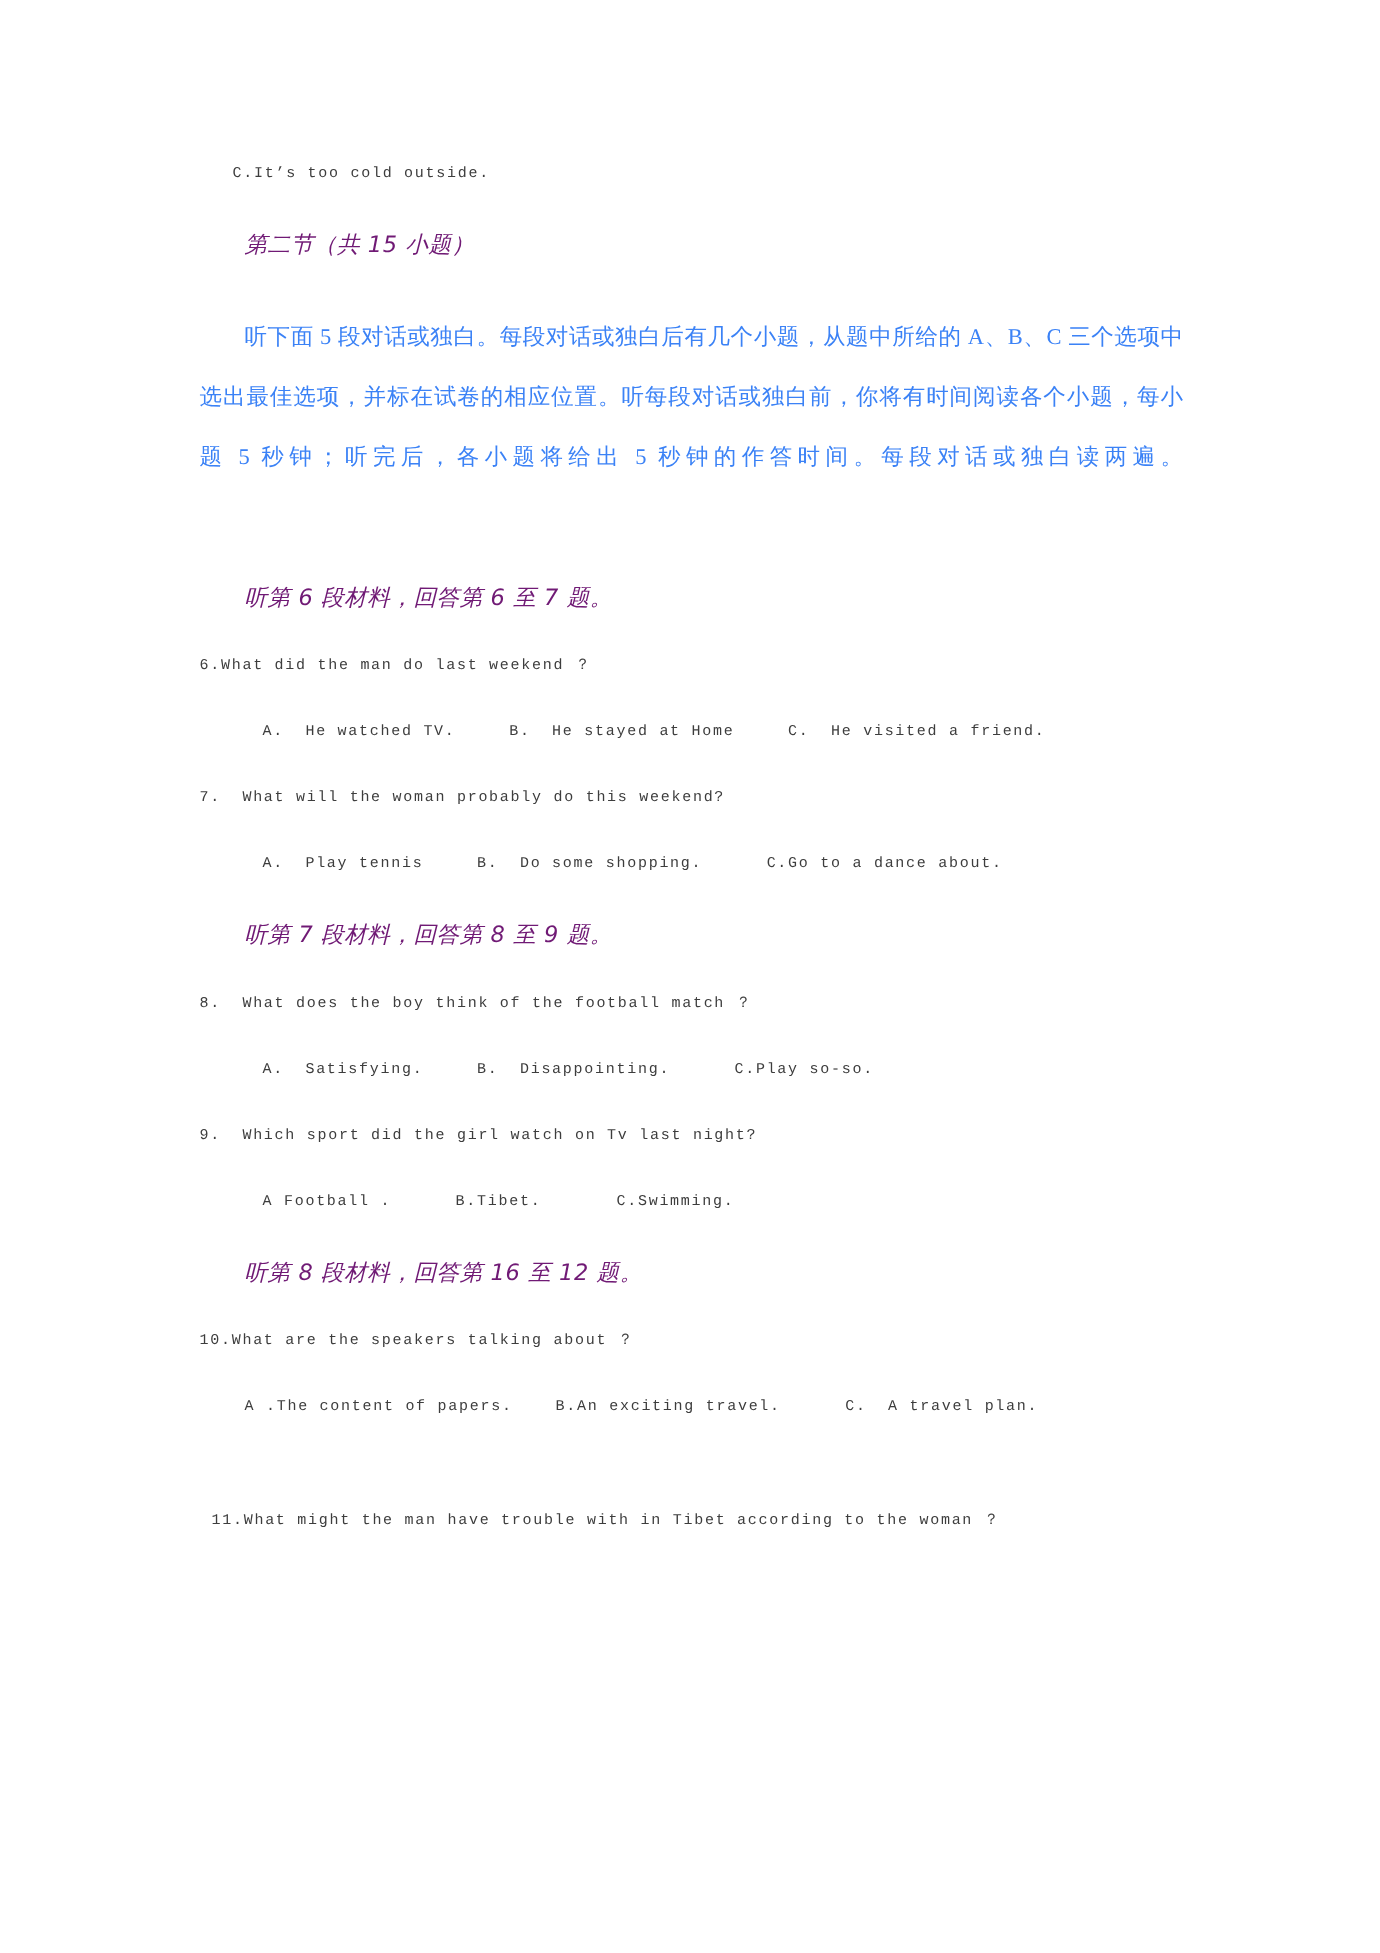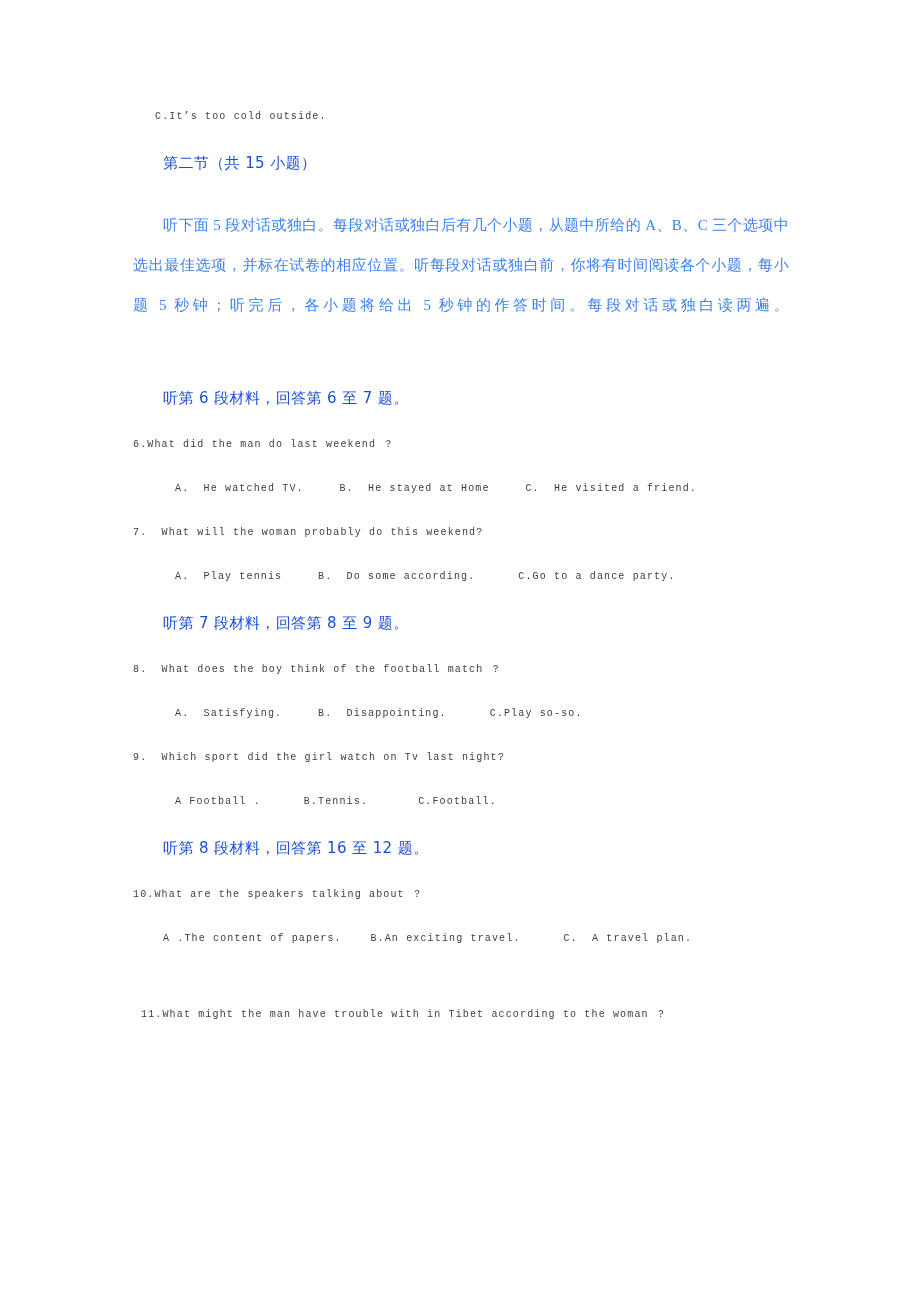--- a/index.html
+++ b/index.html
@@ -42,24 +42,25 @@
     letter-spacing: 1.15px;
     color: #3d3d3d;
     white-space: pre;
     line-height: 1;
   }
 
   
   .cn {
     font-family: "DejaVu Sans", "Liberation Sans", sans-serif;
     font-size: 15px;
-    color: #1d4ed8;
+    color: #701a75;
     letter-spacing: 0.4px;
     line-height: 1;
     white-space: pre;
+    font-style: italic;
   }
 
   
   .row { margin: 0; padding: 0; }
   .gap-md  { height: 26px; }
   .gap-lg  { height: 34px; }
 
   .opt-indent { padding-left: 42px; }
   .opt-indent-sm { padding-left: 30px; }
   .opt-indent-xs { padding-left: 22px; }
@@ -112,41 +113,41 @@
     <div class="gap-lg"></div>
 
     <div class="row en opt-indent">A.  He watched TV.     B.  He stayed at Home     C.  He visited a friend.</div>
 
     <div class="gap-lg"></div>
 
     <div class="row en">7.  What will the woman probably do this weekend?</div>
 
     <div class="gap-lg"></div>
 
-    <div class="row en opt-indent">A.  Play tennis     B.  Do some according.      C.Go to a dance party.</div>
+    <div class="row en opt-indent">A.  Play tennis     B.  Do some shopping.      C.Go to a dance about.</div>
 
     <div class="gap-lg"></div>
 
     <div class="row cn cn-indent">听第 7 段材料，回答第 8 至 9 题。</div>
 
     <div class="gap-lg"></div>
 
     <div class="row en">8.  What does the boy think of the football match ？</div>
 
     <div class="gap-lg"></div>
 
     <div class="row en opt-indent">A.  Satisfying.     B.  Disappointing.      C.Play so-so.</div>
 
     <div class="gap-lg"></div>
 
     <div class="row en">9.  Which sport did the girl watch on Tv last night?</div>
 
     <div class="gap-lg"></div>
 
-    <div class="row en opt-indent">A Football .      B.Tennis.       C.Football.</div>
+    <div class="row en opt-indent">A Football .      B.Tibet.       C.Swimming.</div>
 
     <div class="gap-lg"></div>
 
     <div class="row cn cn-indent">听第 8 段材料，回答第 16 至 12 题。</div>
 
     <div class="gap-lg"></div>
 
     <div class="row en">10.What are the speakers talking about ？</div>
 
     <div class="gap-lg"></div>

